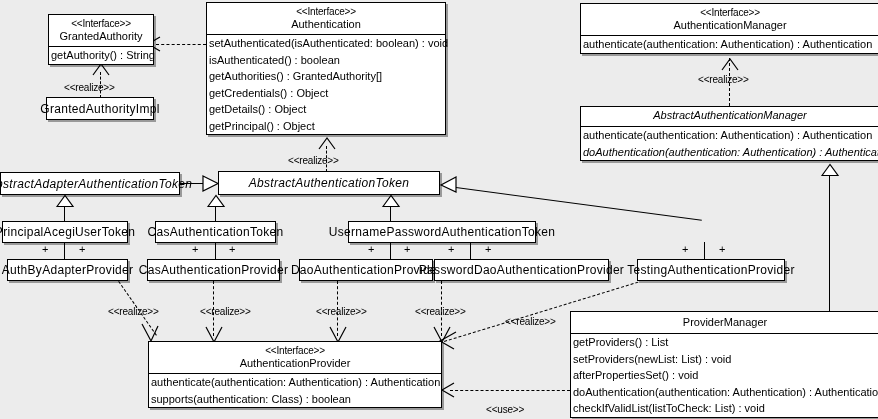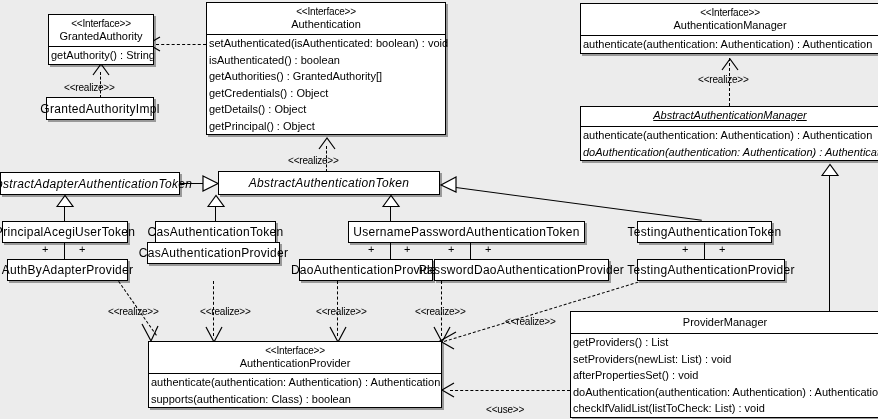--- a/index.html
+++ b/index.html
@@ -275,21 +275,21 @@
       <span class="stereo">&lt;&lt;Interface&gt;&gt;</span>
       <span class="cname">AuthenticationManager</span>
     </div>
     <div class="sep"></div>
     <div class="ops">
       <div class="op">authenticate(authentication: Authentication) : Authentication</div>
     </div>
   </div>
 
   <div class="uml" style="left:580px; top:106px; width:300px;">
-    <div class="hdr" style="padding-bottom:4px;text-decoration:underline;">
+    <div class="hdr" style="padding-bottom:4px;">
       <span class="cname italic">AbstractAuthenticationManager</span>
     </div>
     <div class="sep"></div>
     <div class="ops">
       <div class="op">authenticate(authentication: Authentication) : Authentication</div>
       <div class="op italic">doAuthentication(authentication: Authentication) : Authentication</div>
     </div>
   </div>
 
   <div class="uml simple" style="left:0px; top:172px; width:180px; height:23px;">
@@ -301,33 +301,30 @@
   </div>
 
   <div class="uml simple" style="left:2px; top:221px; width:126px; height:22px;">
     <span class="cname">PrincipalAcegiUserToken</span>
   </div>
 
   <div class="uml simple" style="left:155px; top:221px; width:121px; height:22px;">
     <span class="cname">CasAuthenticationToken</span>
   </div>
 
-  <div class="uml simple" style="left:348px; top:221px; width:237px; height:22px;">
+  <div class="uml simple" style="left:348px; top:221px; width:188px; height:22px;">
     <span class="cname">UsernamePasswordAuthenticationToken</span>
   </div>
 
-  <div class="uml simple" style="left:637px; top:221px; width:135px; height:22px;">
-    <span class="cname">TestingAuthenticationToken</span>
-  </div>
 
   <div class="uml simple" style="left:7px; top:259px; width:121px; height:22px;">
     <span class="cname">AuthByAdapterProvider</span>
   </div>
 
-  <div class="uml simple" style="left:147px; top:242px; width:133px; height:22px;text-align:center;">
+  <div class="uml simple" style="left:147px; top:259px; width:133px; height:22px;text-align:center;">
     <span class="cname">CasAuthenticationProvider</span>
   </div>
 
   <div class="uml simple" style="left:299px; top:259px; width:134px; height:22px;">
     <span class="cname">DaoAuthenticationProvider</span>
   </div>
 
   <div class="uml simple" style="left:434px; top:259px; width:175px; height:22px;">
     <span class="cname">PasswordDaoAuthenticationProvider</span>
   </div>

